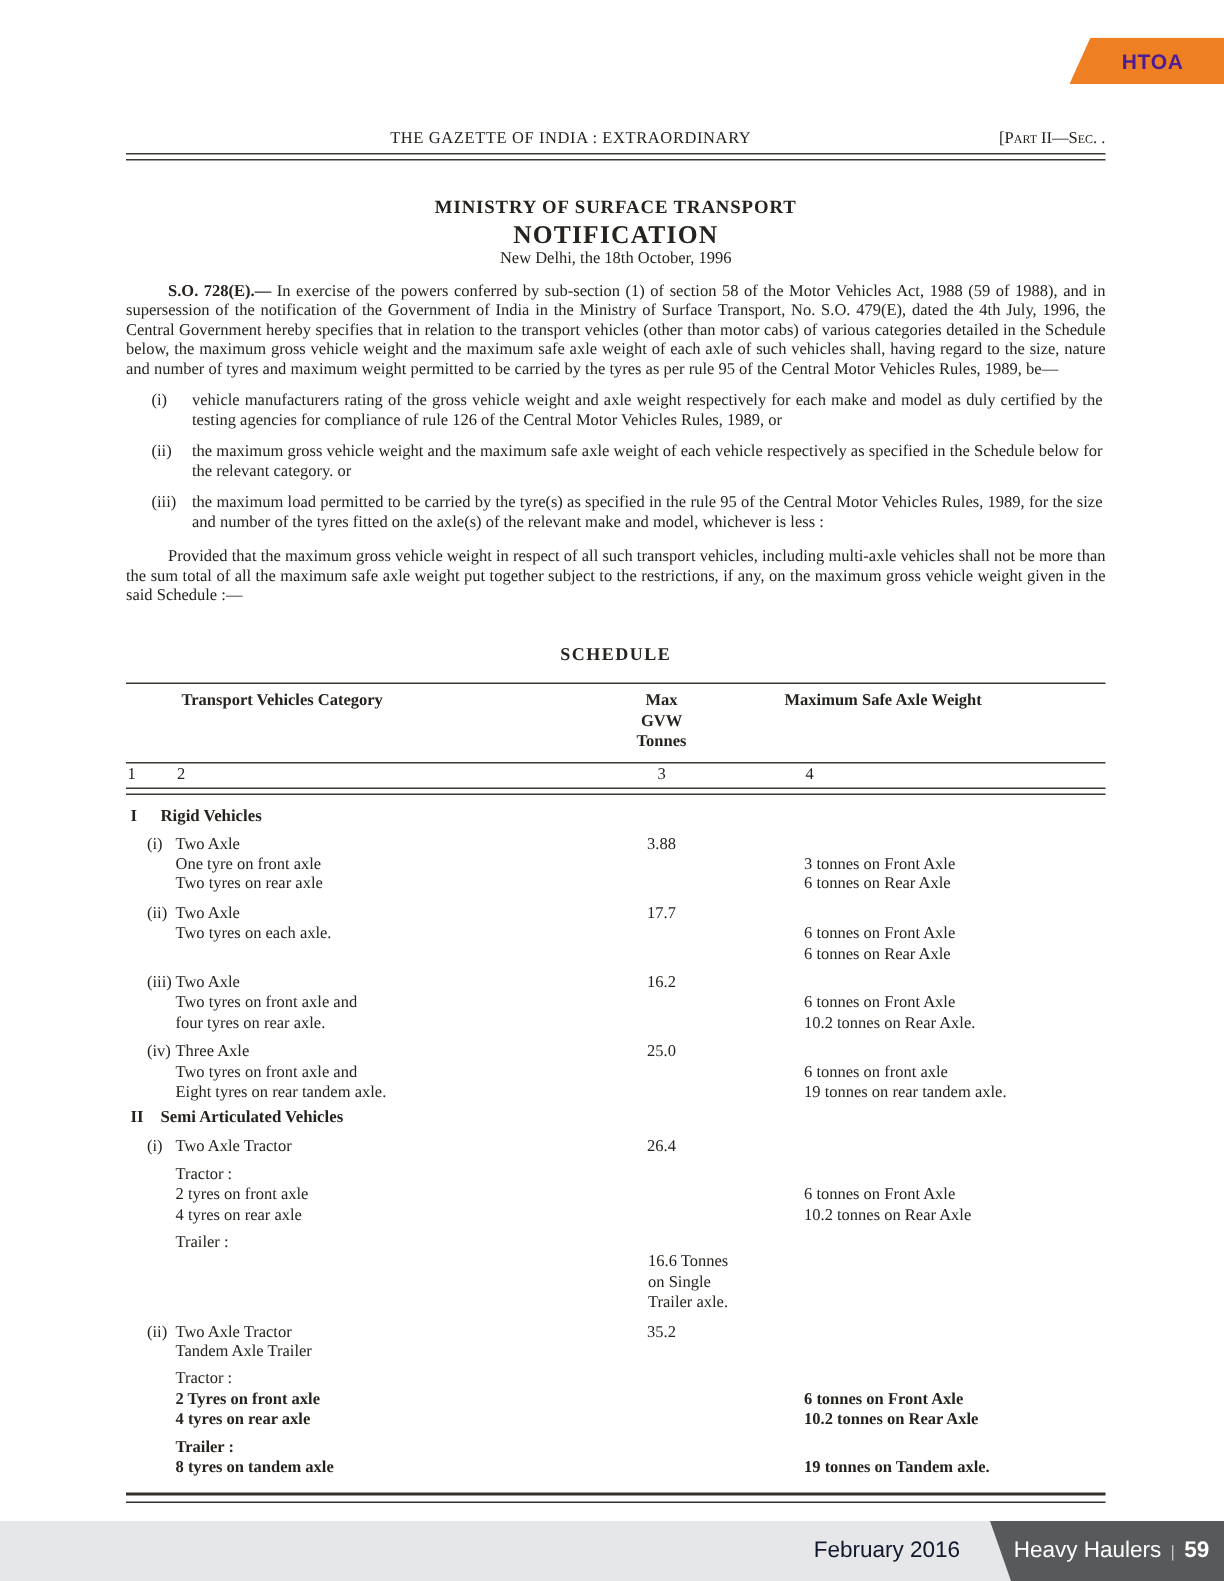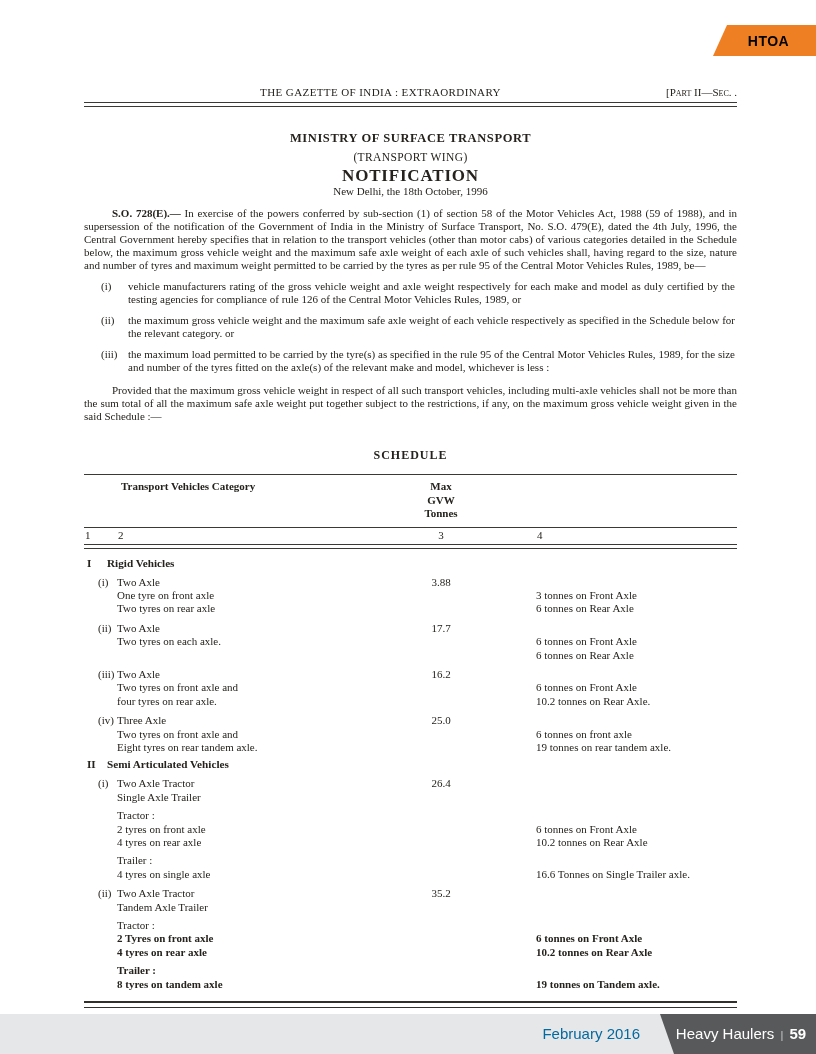--- a/index.html
+++ b/index.html
@@ -4,21 +4,21 @@
 <style>
   html,body{margin:0;padding:0;}
   body{width:816px;height:1054px;background:#ffffff;font-family:"Liberation Serif",serif;}
   .page{position:relative;width:816px;height:1054px;overflow:hidden;background:#ffffff;}
 
   
   .ribbon{position:absolute;top:25px;right:0;width:103px;height:31px;background:#ef7f23;
     clip-path:polygon(14px 0,100% 0,100% 100%,0 100%);
     display:flex;align-items:center;justify-content:center;}
   .ribbon span{font-family:"Liberation Sans",sans-serif;font-weight:bold;font-size:14px;
-    color:#000000;letter-spacing:.5px;padding-left:8px;text-align:right;}
+    color:#4c1d95;letter-spacing:.5px;padding-left:8px;text-align:right;}
 
   
   .doc{position:absolute;left:84px;top:86px;width:653px;color:#26231e;font-size:11px;line-height:13px;}
   .running-head{position:relative;height:13px;font-variant:small-caps;}
   .rh-center{position:absolute;left:0;right:60px;text-align:center;letter-spacing:.4px;}
   .rh-right{position:absolute;right:0;top:0;white-space:nowrap;}
   .double-rule{margin-top:3px;height:3px;border-top:1.6px solid #3c3833;border-bottom:1.6px solid #3c3833;}
   .c{text-align:center;}
   .ministry{margin-top:25px;font-weight:bold;font-size:12.5px;letter-spacing:.6px;}
   .wing{margin-top:6px;font-size:11.5px;letter-spacing:.4px;}
@@ -60,21 +60,21 @@
   .t-marker{padding-left:14px;white-space:nowrap;}
   .t-cat{padding-right:6px;}
   .t-gvw{text-align:center;}
   .t-axle{padding-left:43px;}
 
   
   .footer-band{position:absolute;left:0;top:1014px;width:816px;height:40px;background:#e6e7e8;}
   .footer-dark{position:absolute;top:1014px;right:0;width:156px;height:40px;background:#58595b;
     clip-path:polygon(0 0,100% 0,100% 100%,14px 100%);}
   .footer-date{position:absolute;top:1014px;right:176px;height:40px;line-height:40px;
-    font-family:"Liberation Sans",sans-serif;font-size:15px;color:#0369a1;}
+    font-family:"Liberation Sans",sans-serif;font-size:15px;color:#0f172a;}
   .footer-pub{position:absolute;top:1014px;right:0;width:156px;height:52px;line-height:40px;
     font-family:"Liberation Sans",sans-serif;font-size:15px;color:#ffffff;text-align:center;padding-left:6px;box-sizing:border-box;}
   .footer-pub .sep{opacity:.65;font-size:11px;padding:0 2px;}
   .footer-pub b{font-weight:bold;}
 </style>
 </head>
 <body>
 
 <div class="page">
 
@@ -84,21 +84,20 @@
 
   <div class="doc">
 
     <div class="running-head">
       <span class="rh-center">THE GAZETTE OF INDIA : EXTRAORDINARY</span>
       <span class="rh-right">[Part II—Sec. .</span>
     </div>
     <div class="double-rule"></div>
 
     <div class="c ministry">MINISTRY OF SURFACE TRANSPORT</div>
-    <div class="c wing">(TRANSPORT WING)</div>
     <div class="c doctype">NOTIFICATION</div>
     <div class="c dateline">New Delhi, the 18th October, 1996</div>
 
     <p class="intro"><b>S.O. 728(E).—</b><span> In exercise of the powers conferred by sub-section (1) of section 58 of the Motor Vehicles Act, 1988 (59 of 1988), and in supersession of the notification of the Government of India in the Ministry of Surface Transport, No. S.O. 479(E), dated the 4th July, 1996, the Central Government hereby specifies that in relation to the transport vehicles (other than motor cabs) of various categories detailed in the Schedule below, the maximum gross vehicle weight and the maximum safe axle weight of each axle of such vehicles shall, having regard to the size, nature and number of tyres and maximum weight permitted to be carried by the tyres as per rule 95 of the Central Motor Vehicles Rules, 1989, be—</span></p>
 
     <div class="clauses">
       <div class="clause">
         <span class="mk">(i)</span>
         <span class="tx">vehicle manufacturers rating of the gross vehicle weight and axle weight respectively for each make and model as duly certified by the testing agencies for compliance of rule 126 of the Central Motor Vehicles Rules, 1989, or</span>
       </div>
@@ -118,20 +117,21 @@
 
     <div class="tbl">
       <div class="rule1"></div>
       <div class="t-head">
         <span class="h-cat">Transport Vehicles Category</span>
         <span class="h-gvw">
           <div>Max</div>
           <div>GVW</div>
           <div>Tonnes</div>
         </span>
+        <span class="h-axle">Maximum Safe Axle Weight</span>
       </div>
       <div class="rule-thin"></div>
       <div class="t-nums">
         <span class="n1">1</span>
         <span class="n2">2</span>
         <span class="n3">3</span>
         <span class="n4">4</span>
       </div>
       <div class="rule-dbl"></div>
       <div class="t-body">
@@ -225,21 +225,20 @@
           </div>
           <div class="t-row">
             <div class="t-line">
               <span class="t-marker">(i)</span>
               <span class="t-cat">Two Axle Tractor</span>
               <span class="t-gvw">26.4</span>
               <span class="t-axle"></span>
             </div>
             <div class="t-line">
               <span class="t-marker"></span>
-              <span class="t-cat">Single Axle Trailer</span>
               <span class="t-gvw"></span>
               <span class="t-axle"></span>
             </div>
             <div class="t-line gap">
               <span class="t-marker"></span>
               <span class="t-cat">Tractor :</span>
               <span class="t-gvw"></span>
               <span class="t-axle"></span>
             </div>
             <div class="t-line">
@@ -255,21 +254,20 @@
               <span class="t-axle">10.2 tonnes on Rear Axle</span>
             </div>
             <div class="t-line gap">
               <span class="t-marker"></span>
               <span class="t-cat">Trailer :</span>
               <span class="t-gvw"></span>
               <span class="t-axle"></span>
             </div>
             <div class="t-line">
               <span class="t-marker"></span>
-              <span class="t-cat">4 tyres on single axle</span>
               <span class="t-gvw"></span>
               <span class="t-axle">16.6 Tonnes on Single Trailer axle.</span>
             </div>
           </div>
           <div class="t-row">
             <div class="t-line">
               <span class="t-marker">(ii)</span>
               <span class="t-cat">Two Axle Tractor</span>
               <span class="t-gvw">35.2</span>
               <span class="t-axle"></span>

